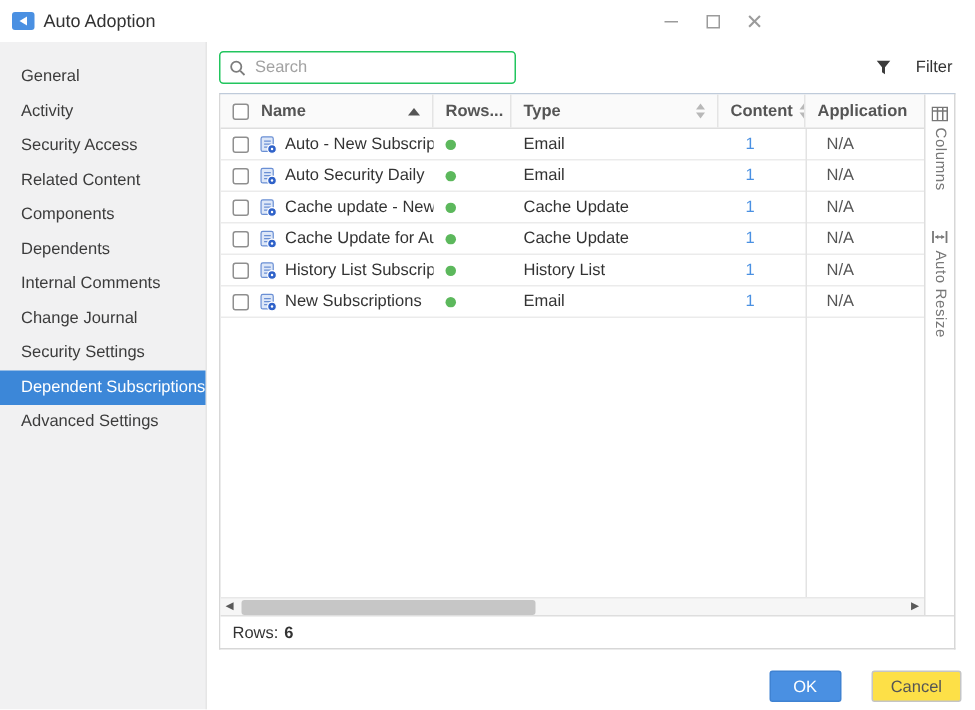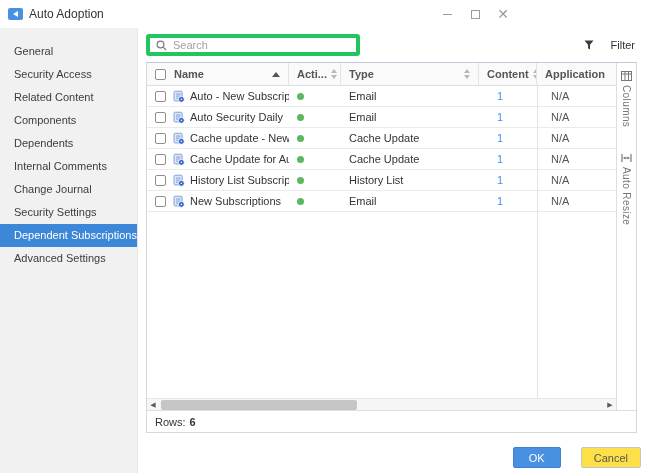--- a/index.html
+++ b/index.html
@@ -27,21 +27,21 @@
   .sidebar { position:absolute; top:28px; left:0; width:138px; height:445px;
     background:#f1f1f2; border-right:1px solid #e6e6e6; padding-top:12px; }
   .side-item { height:23px; line-height:23px; padding-left:14px; color:#3c3c3c;
     cursor:pointer; white-space:nowrap; }
   .side-item.selected { background:#3c87d8; color:#fff; }
 
   
   .main { position:absolute; top:28px; left:138px; width:512px; height:445px; background:#fff; }
 
   .toolbar { height:34px; display:flex; align-items:center; padding:0 15px 0 8px; }
-  .search-box { width:214px; height:22px; border:4px solid #22c55e; border-radius:3px;
+  .search-box { width:198px; height:22px; border:1px solid #22c55e; border-radius:3px;
     display:flex; align-items:center; padding:0 6px; background:#fff; }
   .search-box svg { flex:0 0 auto; margin-right:6px; }
   .search-box input { border:none; outline:none; width:100%; font-family:"Liberation Sans",sans-serif;
     font-size:11px; color:#333; background:transparent; }
   .search-box input::placeholder { color:#a2a2a2; }
   .filter-btn { margin-left:auto; display:flex; align-items:center; gap:17px; cursor:pointer; color:#333; }
 
   
   .panel { margin:0 13px 0 8px; width:491px; height:371px; border:1px solid #d7d7d7;
     border-top-color:#bfcbda; display:flex; flex-direction:column; background:#fff; }
@@ -131,20 +131,21 @@
           <span class="glyph-max"></span>
         </span>
       <span class="win-btn">
           <span class="glyph-close">✕</span>
         </span>
     </div>
   </div>
 
   <div class="sidebar">
     <div class="side-item">General</div>
+    <div class="side-item">Activity</div>
     <div class="side-item">Security Access</div>
     <div class="side-item">Related Content</div>
     <div class="side-item">Components</div>
     <div class="side-item">Dependents</div>
     <div class="side-item">Internal Comments</div>
     <div class="side-item">Change Journal</div>
     <div class="side-item">Security Settings</div>
     <div class="side-item selected">Dependent Subscriptions</div>
     <div class="side-item">Advanced Settings</div>
   </div>
@@ -174,21 +175,21 @@
 
           <div class="thead">
             <div class="th th-name spread">
               <span style="display:flex;align-items:center;">
                 <span class="cb"></span>
                 <span>Name</span>
               </span>
               <span class="asc"></span>
             </div>
             <div class="th th-acti gap4">
-              <span>Acti...</span>
+              <span>Rows...</span>
               <span class="sorts">
                   <i class="up"></i>
                   <i class="dn"></i>
                 </span>
             </div>
             <div class="th th-type spread">
               <span>Type</span>
               <span class="sorts">
                   <i class="up"></i>
                   <i class="dn"></i>

